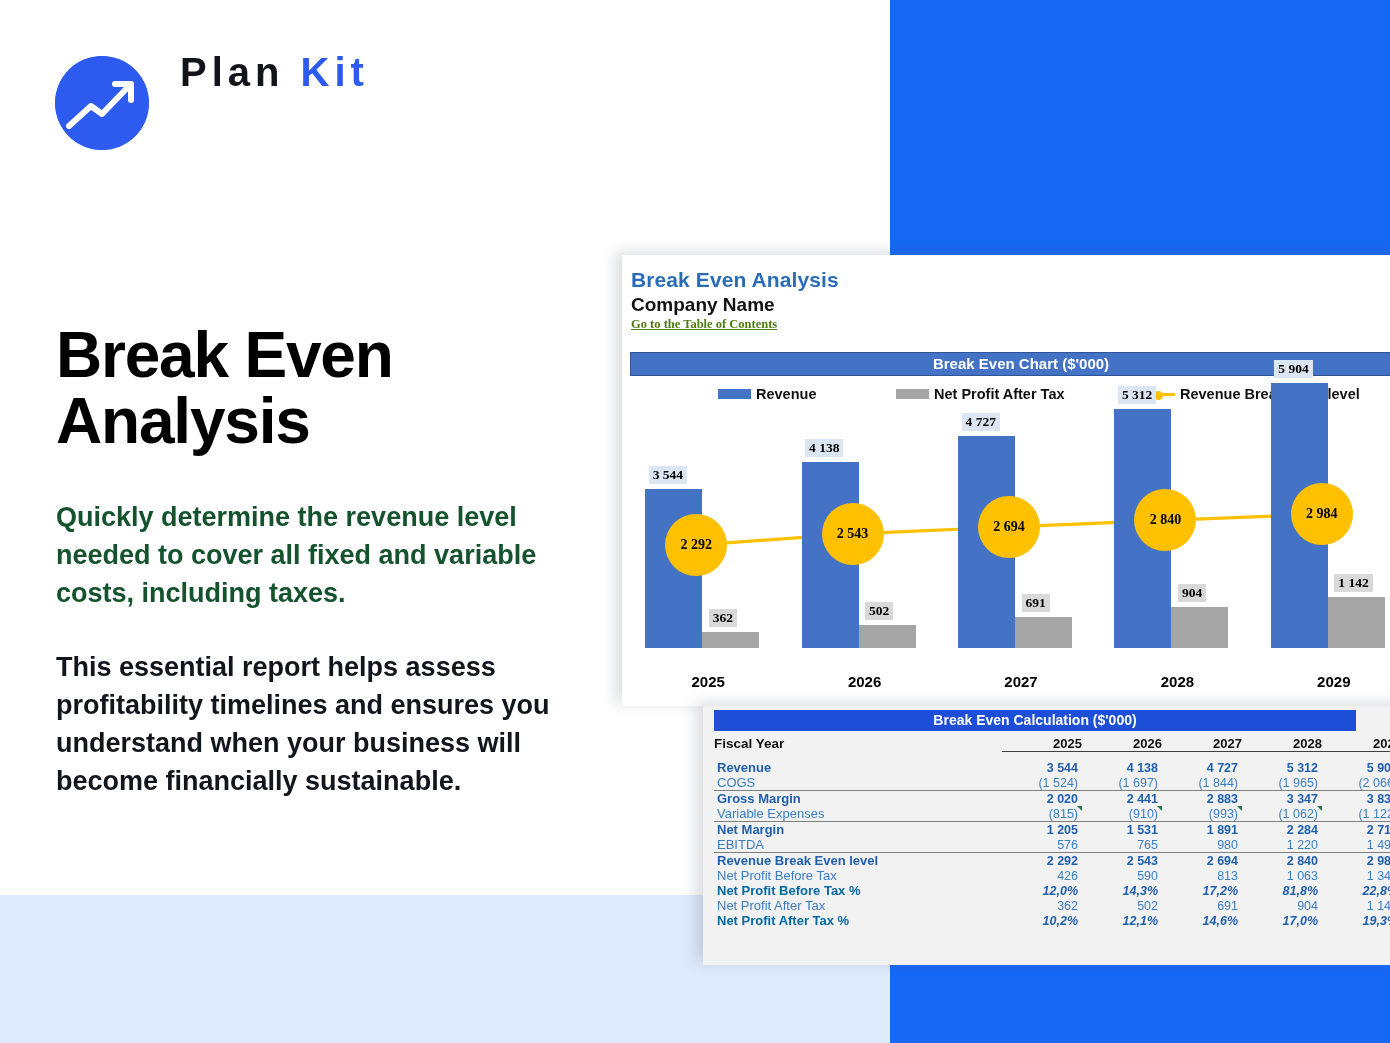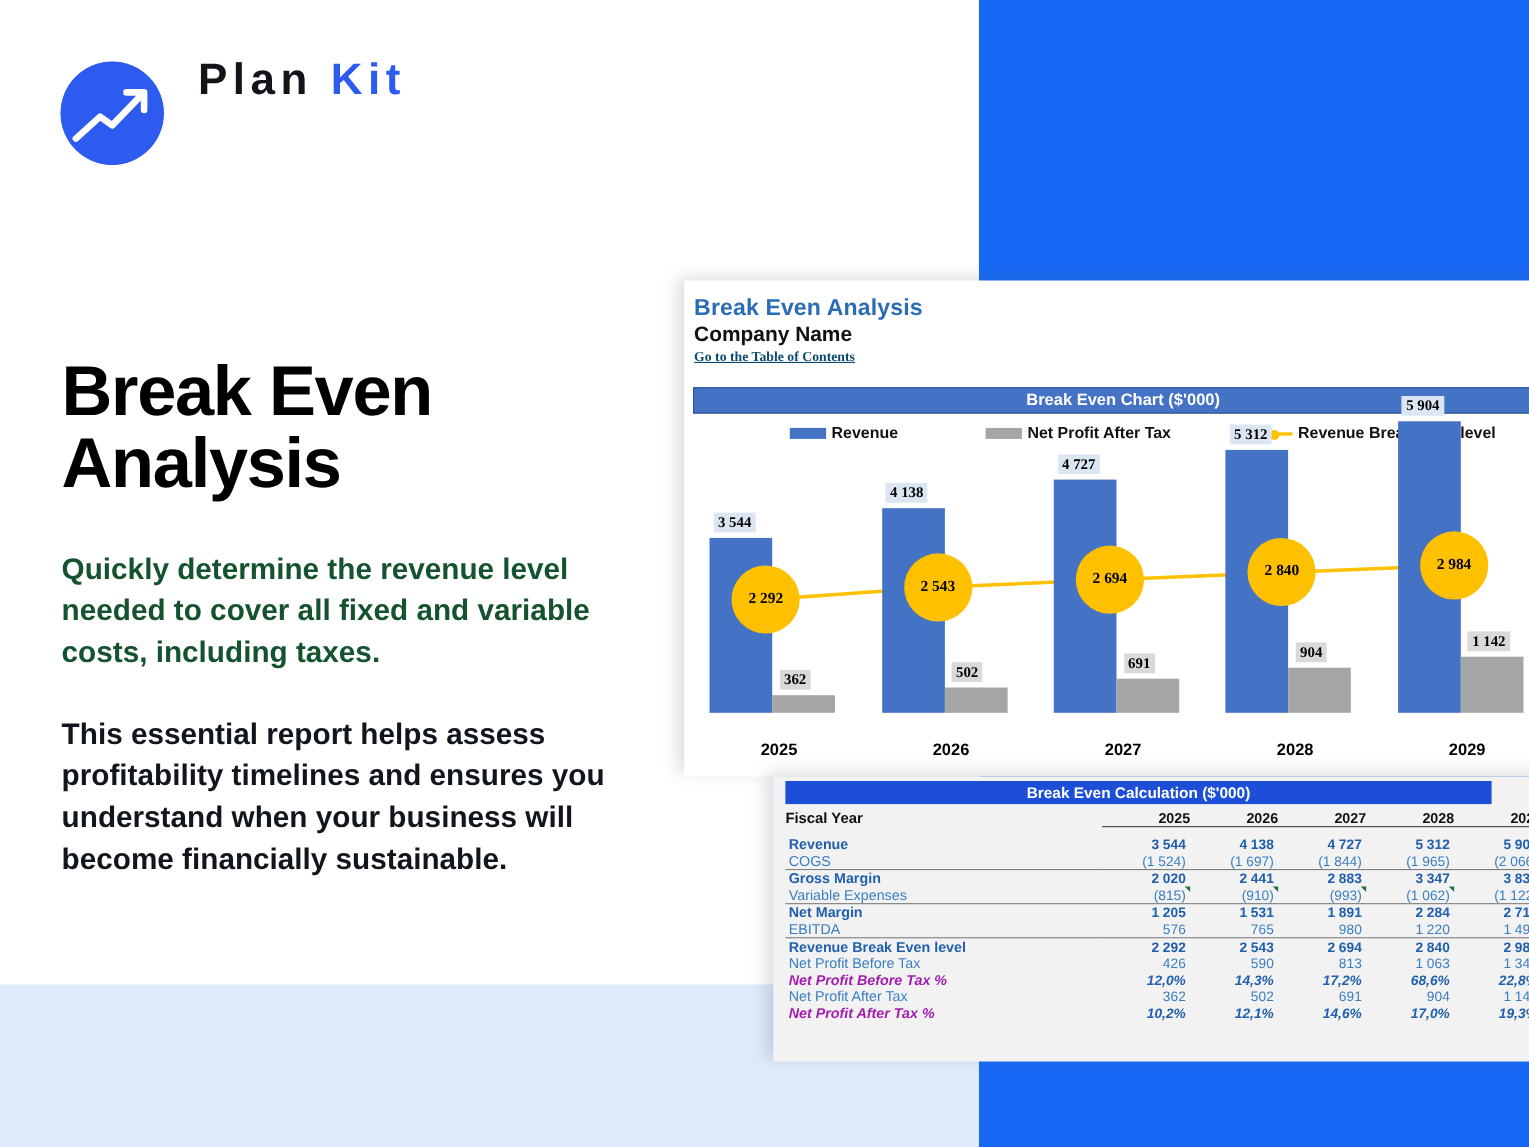--- a/index.html
+++ b/index.html
@@ -64,21 +64,21 @@
   #chart-title{
     position:absolute;left:9px;top:13px;
     font-size:21px;font-weight:bold;color:#2a6db5;letter-spacing:.1px;
   }
   #company-name{
     position:absolute;left:9px;top:39px;
     font-size:19px;font-weight:bold;color:#111;
   }
   #toc-link{
     position:absolute;left:9px;top:62px;
-    font-size:12.5px;font-weight:bold;color:#0c4a6e;
+    font-size:12.5px;font-weight:bold;color:#4d7c0f;
     text-decoration:underline;font-family:"Liberation Serif", serif;
   }
   #chart-banner{
     position:absolute;left:8px;top:97px;width:782px;height:24px;
     background:#4472c4;border:1px solid #2f5597;box-sizing:border-box;
     color:#fff;font-size:15px;font-weight:bold;text-align:center;
     line-height:22px;
   }
   #legend{
     position:absolute;left:8px;top:128px;width:782px;height:22px;
@@ -152,21 +152,21 @@
   }
   .hdr-fiscal{
     font-size:13.5px;font-weight:bold;color:#111;text-align:left;
     padding-left:3px;
     margin-top:29px;
   }
   tr.r-bold .rowlabel{font-weight:bold;color:#1f5fad;}
   tr.r-bold .num{font-weight:bold;color:#1f5fad;}
   tr.r-plain .rowlabel{font-weight:normal;color:#3a7ec2;}
   tr.r-plain .num{font-weight:normal;color:#3a7ec2;}
-  tr.r-ital .rowlabel{font-weight:bold;color:#a21caf;font-style:italic;}
+  tr.r-ital .rowlabel{font-weight:bold;color:#0369a1;}
   tr.r-ital .num{font-weight:bold;color:#1f5fad;font-style:italic;}
   tr.indent .rowlabel{padding-left:14px;}
   tr.topline td{border-top:1.4px solid #7f7f7f;}
   .spacer td{height:8px;}
   .cellnote{position:relative;}
   .cellnote:after{
     content:"";position:absolute;right:0px;top:0px;
     border-top:5px solid #217346;border-left:5px solid transparent;
   }
 </style>
@@ -337,21 +337,21 @@
           <td class="num">590</td>
           <td class="num">813</td>
           <td class="num">1 063</td>
           <td class="num">1 343</td>
         </tr>
         <tr class="r-ital">
           <td class="rowlabel">Net Profit Before Tax %</td>
           <td class="num">12,0%</td>
           <td class="num">14,3%</td>
           <td class="num">17,2%</td>
-          <td class="num">68,6%</td>
+          <td class="num">81,8%</td>
           <td class="num">22,8%</td>
         </tr>
         <tr class="r-plain indent">
           <td class="rowlabel">Net Profit After Tax</td>
           <td class="num">362</td>
           <td class="num">502</td>
           <td class="num">691</td>
           <td class="num">904</td>
           <td class="num">1 142</td>
         </tr>

